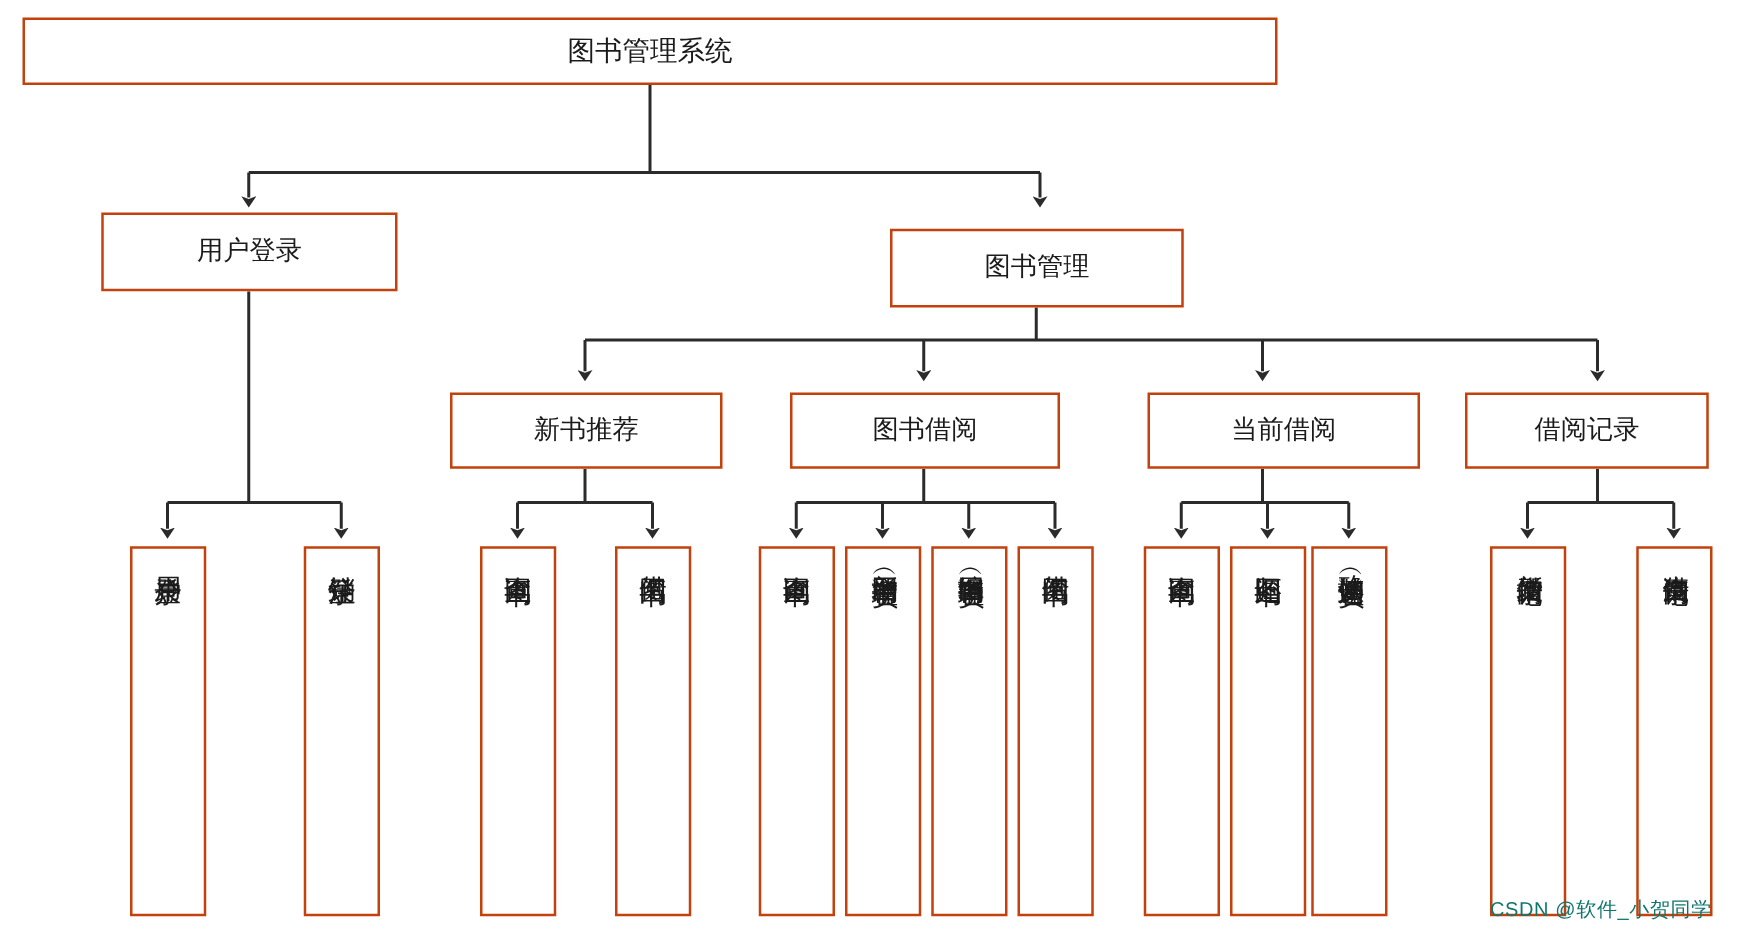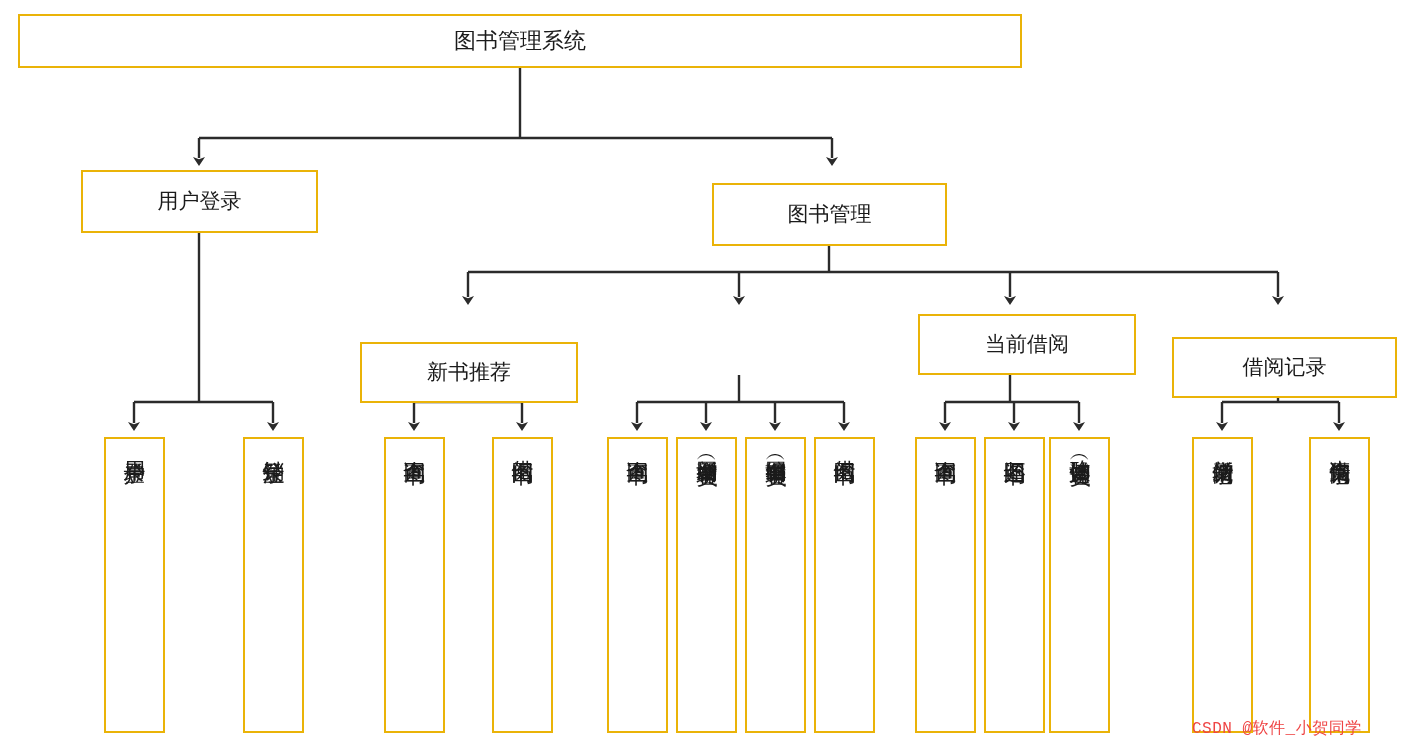--- a/index.html
+++ b/index.html
@@ -9,21 +9,21 @@
     font-family:"Liberation Sans","DejaVu Sans",sans-serif;
     overflow:hidden;
   }
   #canvas{position:relative;width:1405px;height:747px;}
   svg.links{position:absolute;left:0;top:0;width:1405px;height:747px;pointer-events:none;}
 
   .node{
     position:absolute;
     box-sizing:border-box;
     background:#ffffff;
-    border:2px solid #eab308;
+    border:2px solid #c2410c;
     display:flex;
     align-items:center;
     justify-content:center;
     color:#1b1b1b;
     z-index:2;
   }
   .node .lbl{
     display:block;
     text-align:center;
     line-height:1.25;
@@ -41,25 +41,24 @@
     text-orientation:upright;
     font-size:22px;
     line-height:1.18;
     letter-spacing:1px;
     white-space:nowrap;
   }
   .node.leaf.tall .lbl{font-size:21px;}
   .watermark{
     position:absolute;
     font-size:16px;
-    color:#ef4444;
+    color:#0f766e;
     white-space:nowrap;
     z-index:3;
     letter-spacing:0.5px;
-    font-family:Liberation Mono, monospace;
   }
 </style>
 </head>
 <body>
 
 <div id="canvas">
 
   <svg class="links" viewBox="0 0 1405 747">
     <defs>
       <marker id="arrow" markerWidth="10" markerHeight="12" refX="1" refY="6" orient="auto" markerUnits="userSpaceOnUse">
@@ -115,27 +114,30 @@
     <span class="lbl">图书管理系统</span>
   </div>
 
   <div class="node h" style="left:81px;top:170px;width:237px;height:63px;">
     <span class="lbl">用户登录</span>
   </div>
   <div class="node h" style="left:712px;top:183px;width:235px;height:63px;">
     <span class="lbl">图书管理</span>
   </div>
 
-  <div class="node h" style="left:360px;top:314px;width:218px;height:61px;margin-top:28px;">
+  <div class="node h" style="left:360px;top:314px;width:218px;height:61px;">
     <span class="lbl">新书推荐</span>
+  </div>
+  <div class="node h" style="left:632px;top:314px;width:216px;height:61px;">
+    <span class="lbl">图书借阅</span>
   </div>
   <div class="node h" style="left:902px;top:314px;width:218px;height:61px;margin-left:16px;">
     <span class="lbl">当前借阅</span>
   </div>
-  <div class="node h" style="left:1172px;top:314px;width:225px;height:61px;margin-top:23px;">
+  <div class="node h" style="left:1172px;top:314px;width:195px;height:61px;">
     <span class="lbl">借阅记录</span>
   </div>
 
   <div class="node leaf" style="left:104px;top:437px;width:61px;height:296px;">
     <span class="lbl">用户登录</span>
   </div>
   <div class="node leaf" style="left:243px;top:437px;width:61px;height:296px;">
     <span class="lbl">注销登录</span>
   </div>
 

